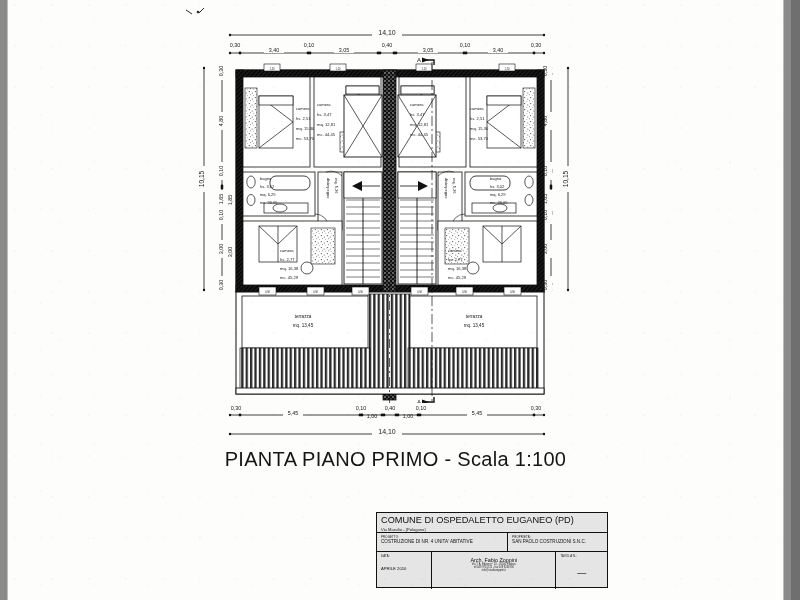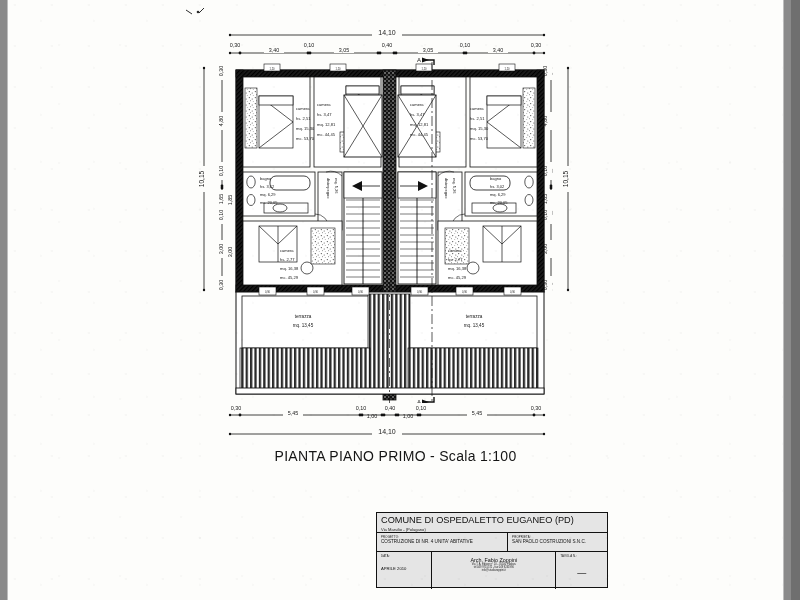--- a/index.html
+++ b/index.html
@@ -36,21 +36,21 @@
   }
 
   .drawing{position:absolute;left:0;top:0;width:775px;height:600px;}
 
   svg{display:block;}
   text{font-family:"Liberation Sans",sans-serif;fill:#1a1a1a;}
 
   
   .plan-title{
     position:absolute;left:0;right:0;top:448px;text-align:center;
-    font-size:14px;letter-spacing:.3px;color:#151515;
+    font-size:20px;letter-spacing:.3px;color:#151515;
     font-family:"Liberation Sans",sans-serif;
   }
 
   
   .titleblock{
     position:absolute;left:368px;top:512px;width:232px;height:76px;
     border:1.6px solid #111;background:#e5e5e5;
     box-sizing:border-box;
   }
   .tb-row{display:flex;border-bottom:1.1px solid #111;box-sizing:border-box;}

